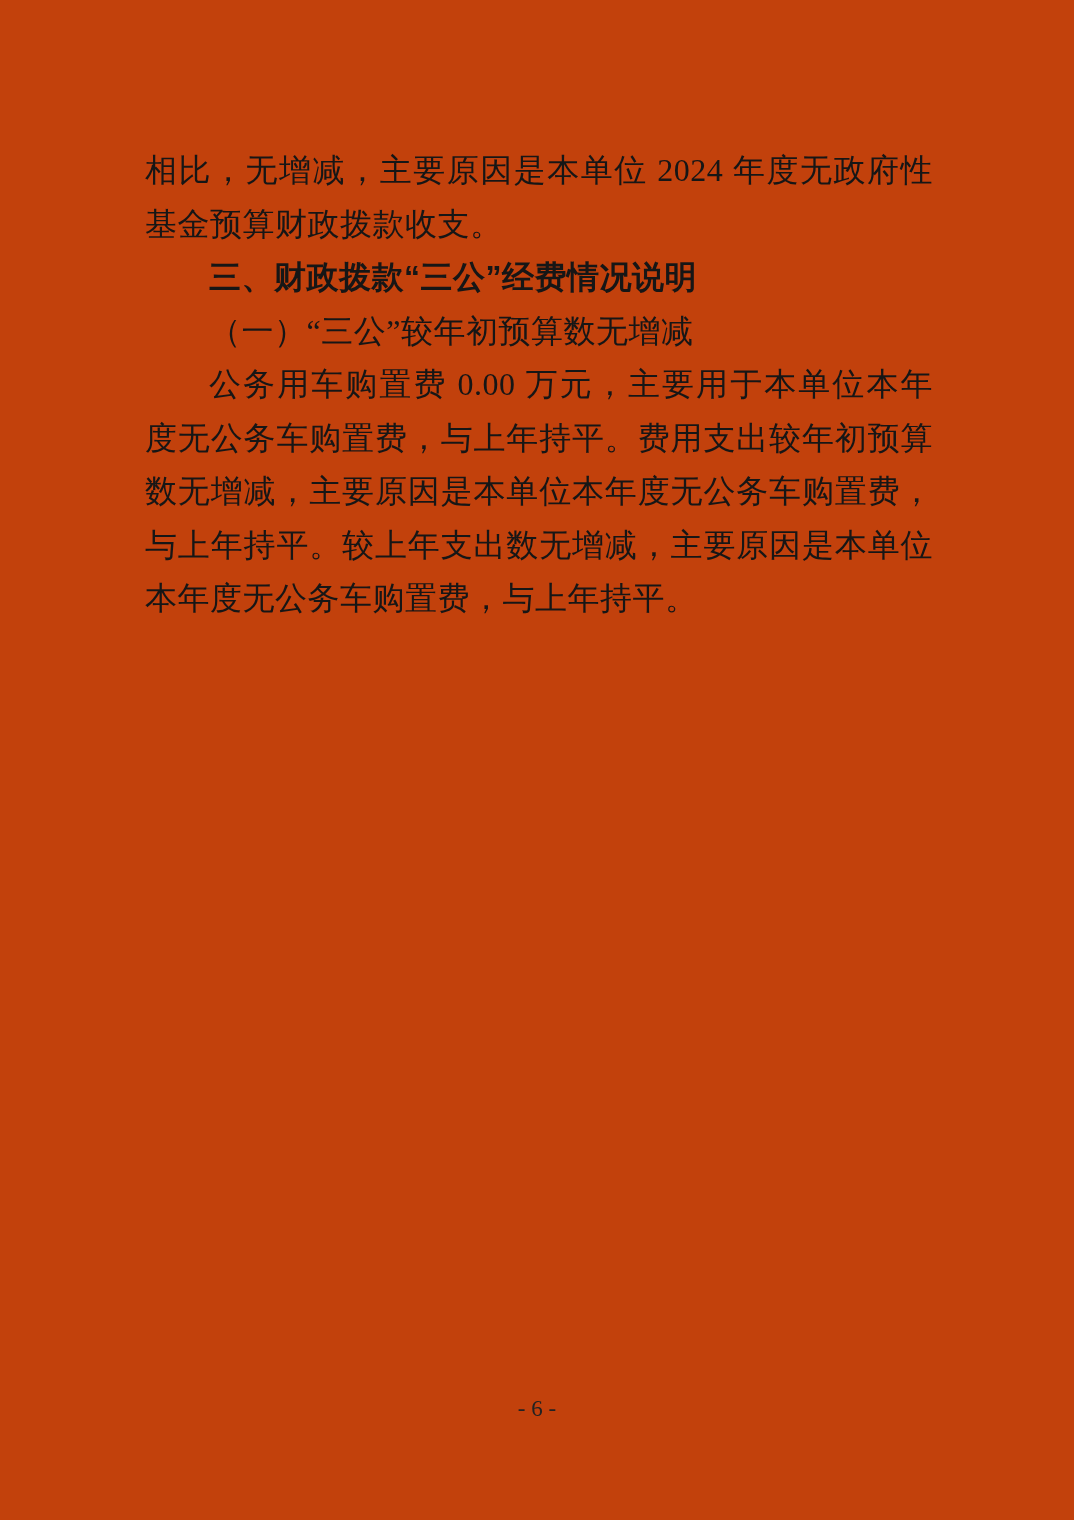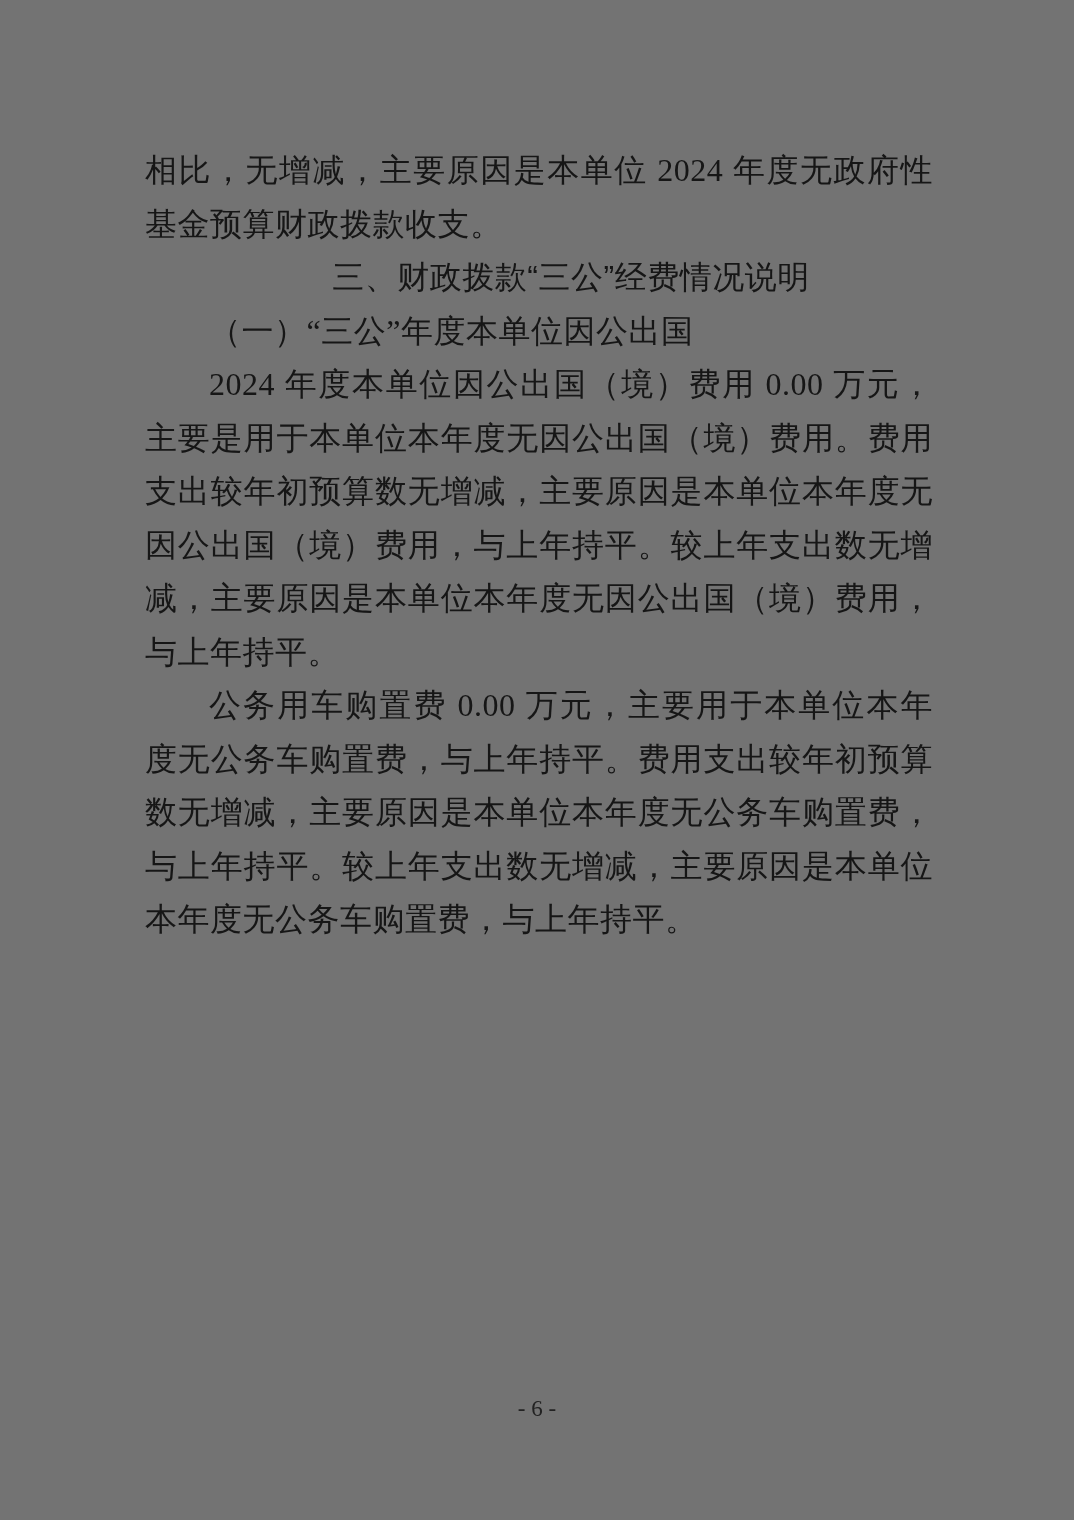--- a/index.html
+++ b/index.html
@@ -4,21 +4,21 @@
 <style>
   html, body {
     margin: 0;
     padding: 0;
     background: #ffffff;
   }
   .page {
     position: relative;
     width: 1074px;
     height: 1520px;
-    background: #737373;
+    background: #c2410c;
     overflow: hidden;
   }
   .content {
     position: absolute;
     left: 145px;
     top: 144px;
     width: 788px;
   }
   p.doc-par {
     margin: 0;
@@ -28,40 +28,39 @@
     line-height: 53.5px;
     color: #161616;
     text-align: justify;
     letter-spacing: 0.5px;
   }
   p.indent {
     text-indent: 2em;
   }
   p.heading-bold {
     font-family: "Liberation Sans", "DejaVu Sans", sans-serif;
-    font-weight: 400;
-    text-align: center;
+    font-weight: 700;
+    text-align: left;
     letter-spacing: 0.5px;
   }
   .footer {
     position: absolute;
     left: 0;
     right: 0;
     top: 1396px;
     text-align: center;
     font-family: "Liberation Serif", "DejaVu Serif", serif;
     font-size: 23px;
     color: #222222;
   }
 </style>
 </head>
 <body>
 
 <div class="page">
   <div class="content">
     <p class="doc-par">相比，无增减，主要原因是本单位 2024 年度无政府性基金预算财政拨款收支。</p>
     <p class="doc-par indent heading-bold">三、财政拨款“三公”经费情况说明</p>
-    <p class="doc-par indent">（一）“三公”年度本单位因公出国</p>
-    <p class="doc-par indent">2024 年度本单位因公出国（境）费用 0.00 万元，主要是用于本单位本年度无因公出国（境）费用。费用支出较年初预算数无增减，主要原因是本单位本年度无因公出国（境）费用，与上年持平。较上年支出数无增减，主要原因是本单位本年度无因公出国（境）费用，与上年持平。</p>
+    <p class="doc-par indent">（一）“三公”较年初预算数无增减</p>
     <p class="doc-par indent">公务用车购置费 0.00 万元，主要用于本单位本年度无公务车购置费，与上年持平。费用支出较年初预算数无增减，主要原因是本单位本年度无公务车购置费，与上年持平。较上年支出数无增减，主要原因是本单位本年度无公务车购置费，与上年持平。</p>
   </div>
   <div class="footer">- 6 -</div>
 </div>
 
 </body></html>

